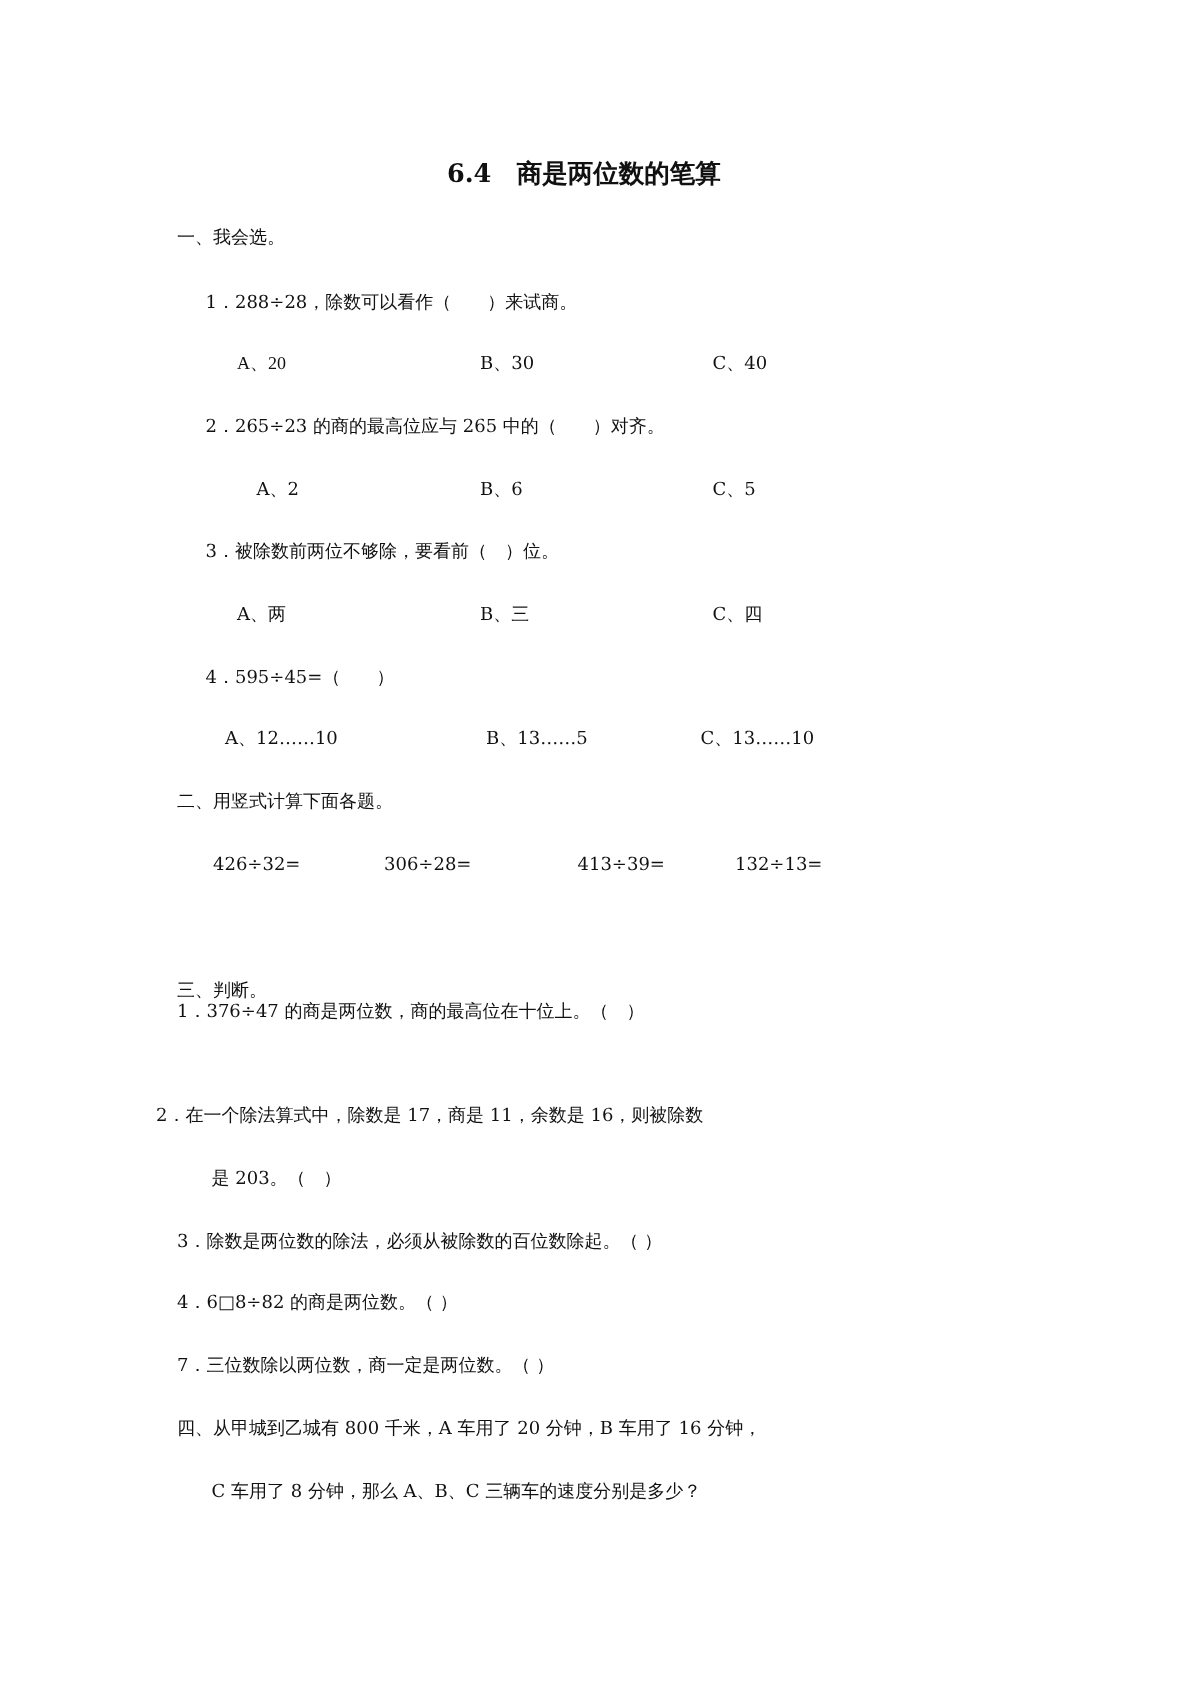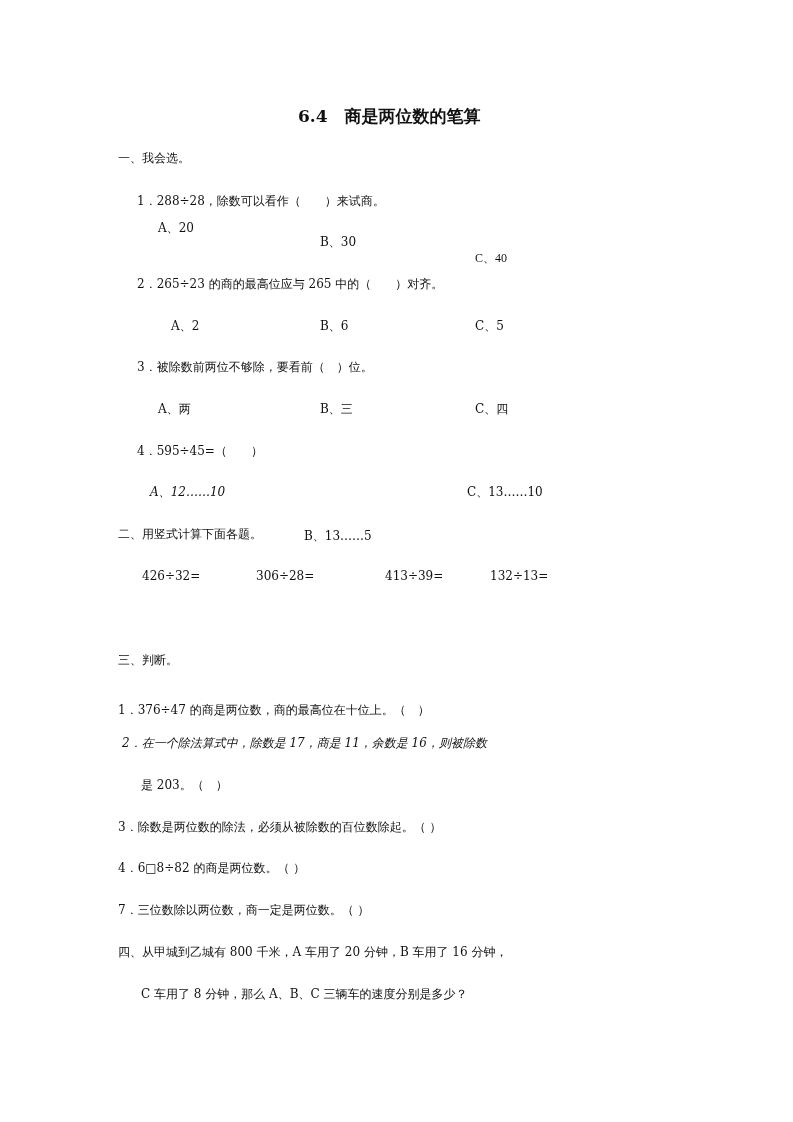--- a/index.html
+++ b/index.html
@@ -9,47 +9,47 @@
   .title { font-size: 17px; font-weight: bold; }
 </style>
 </head>
 <body>
 
 <div class="line title" style="left:298px; top:106px;">6.4　商是两位数的笔算</div>
 
 <div class="line" style="left:118px; top:148px;">一、我会选。</div>
 
 <div class="line" style="left:137px; top:191px;">1．288÷28，除数可以看作（　　）来试商。</div>
-<div class="line" style="left:158px; top:218px;">A、20</div>
+<div class="line" style="left:158px; top:232px;font-family:Liberation Serif, serif;">A、20</div>
 <div class="line" style="left:320px; top:232px;">B、30</div>
-<div class="line" style="left:475px; top:248px;font-family:Liberation Serif, serif;">C、40</div>
+<div class="line" style="left:475px; top:232px;">C、40</div>
 
 <div class="line" style="left:137px; top:274px;">2．265÷23 的商的最高位应与 265 中的（　　）对齐。</div>
 <div class="line" style="left:158px; top:316px;margin-left:13px;">A、2</div>
 <div class="line" style="left:320px; top:316px;">B、6</div>
 <div class="line" style="left:475px; top:316px;">C、5</div>
 
 <div class="line" style="left:137px; top:357px;">3．被除数前两位不够除，要看前（　）位。</div>
 <div class="line" style="left:158px; top:399px;">A、两</div>
 <div class="line" style="left:320px; top:399px;">B、三</div>
 <div class="line" style="left:475px; top:399px;">C、四</div>
 
 <div class="line" style="left:137px; top:441px;">4．595÷45=（　　）</div>
-<div class="line" style="left:150px; top:482px;font-style:italic;">A、12……10</div>
-<div class="line" style="left:304px; top:482px;margin-top:44px;">B、13……5</div>
+<div class="line" style="left:150px; top:482px;">A、12……10</div>
+<div class="line" style="left:324px; top:482px;">B、13……5</div>
 <div class="line" style="left:467px; top:482px;">C、13……10</div>
 
 <div class="line" style="left:118px; top:524px;">二、用竖式计算下面各题。</div>
 <div class="line" style="left:142px; top:566px;">426÷32=</div>
 <div class="line" style="left:256px; top:566px;">306÷28=</div>
 <div class="line" style="left:385px; top:566px;">413÷39=</div>
 <div class="line" style="left:490px; top:566px;">132÷13=</div>
 
 <div class="line" style="left:118px; top:650px;">三、判断。</div>
-<div class="line" style="left:118px; top:700px;">1．376÷47 的商是两位数，商的最高位在十位上。（　）</div>
-<div class="line" style="left:122px; top:733px;font-style:italic;">2．在一个除法算式中，除数是 17，商是 11，余数是 16，则被除数</div>
+<div class="line" style="left:118px; top:664px;">1．376÷47 的商是两位数，商的最高位在十位上。（　）</div>
+<div class="line" style="left:104px; top:733px;">2．在一个除法算式中，除数是 17，商是 11，余数是 16，则被除数</div>
 <div class="line" style="left:141px; top:775px;">是 203。（　）</div>
 <div class="line" style="left:118px; top:817px;">3．除数是两位数的除法，必须从被除数的百位数除起。（ ）</div>
 <div class="line" style="left:118px; top:858px;">4．6□8÷82 的商是两位数。（ ）</div>
 <div class="line" style="left:118px; top:900px;">7．三位数除以两位数，商一定是两位数。（ ）</div>
 
 <div class="line" style="left:118px; top:942px;">四、从甲城到乙城有 800 千米，A 车用了 20 分钟，B 车用了 16 分钟，</div>
 <div class="line" style="left:141px; top:984px;">C 车用了 8 分钟，那么 A、B、C 三辆车的速度分别是多少？</div>
 
 </body></html>

